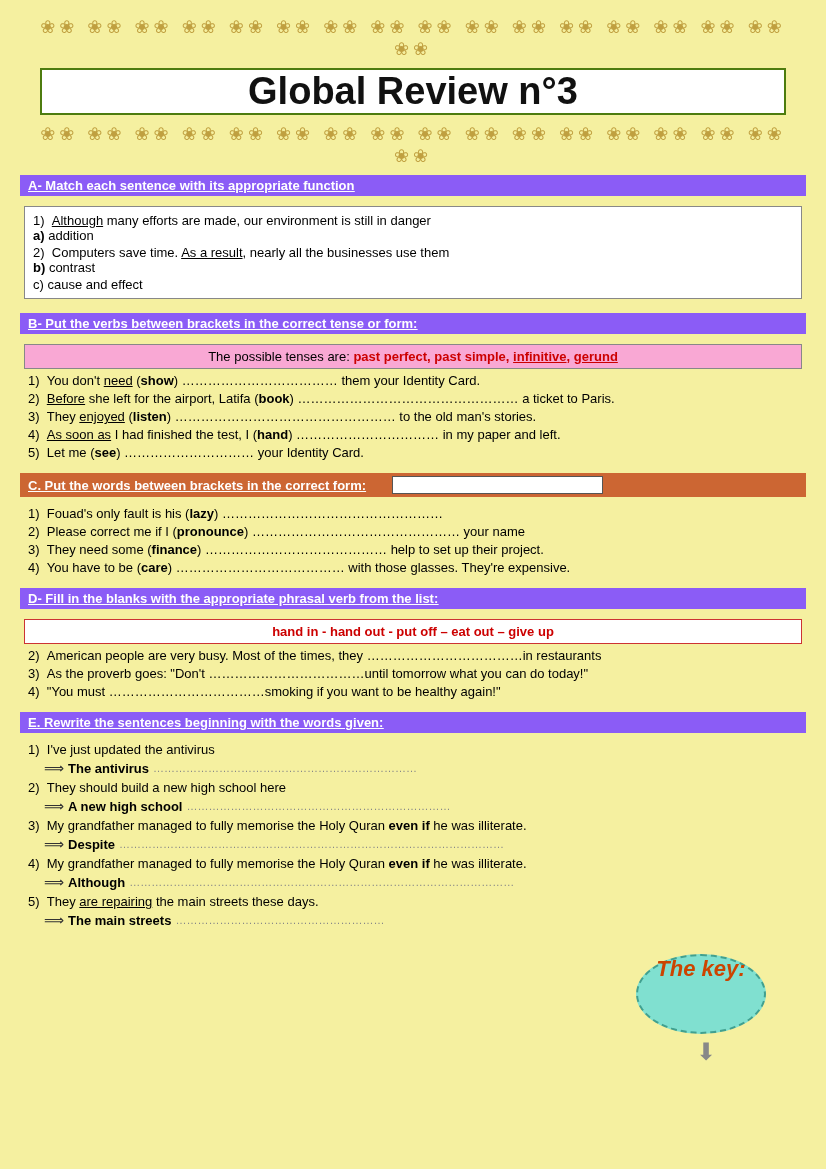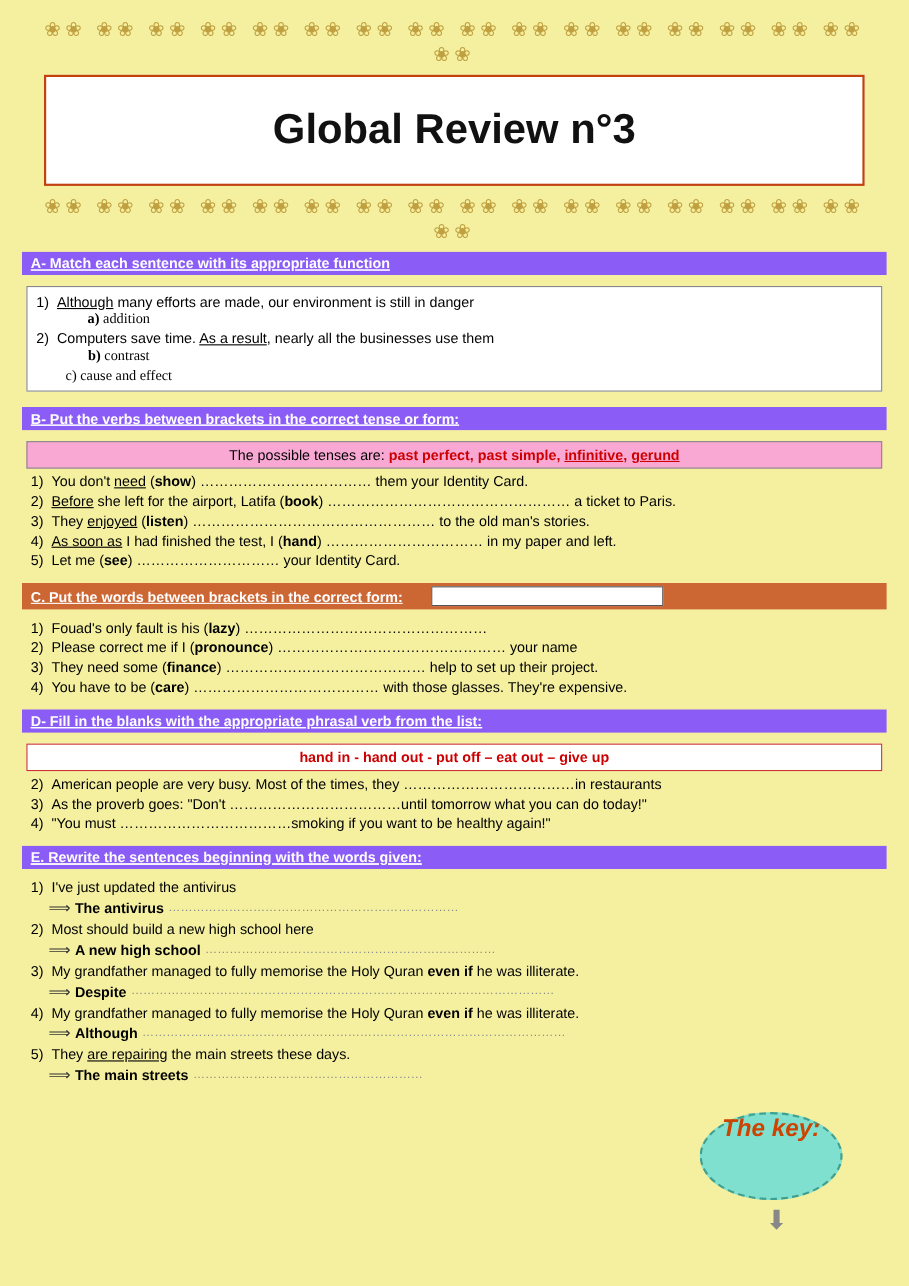--- a/index.html
+++ b/index.html
@@ -12,24 +12,24 @@
       padding: 10px 20px 20px 20px;
     }
     .decorative-border {
       text-align: center;
       font-size: 18px;
       color: #c0a040;
       letter-spacing: 4px;
       margin: 6px 0;
     }
     .title-box {
-      border: 2px solid #c2410c;
+      border: 2px solid #4d7c0f;
       background: white;
       text-align: center;
-      padding: 27px 20px;
+      padding: 0 20px;
       margin: 8px 20px;
     }
     .title-box h1 {
       font-size: 38px;
       font-weight: bold;
       color: #111;
       font-family: Arial, sans-serif;
     }
     .section-header {
       background-color: #8b5cf6;
@@ -56,23 +56,22 @@
       display: flex;
       justify-content: space-between;
       align-items: flex-start;
       margin: 2px 0;
       flex-direction: column;
     }
     .match-left {
       flex: 1;
     }
     .match-right {
-      text-align: center;
+      text-align: left;
       min-width: 150px;
-      font-family: Liberation Serif, serif;
     }
     .tenses-box {
       border: 1px solid #888;
       background: #f9a8d4;
       text-align: center;
       padding: 4px 8px;
       margin: 4px auto;
       display: block;
     }
     .tenses-box .red { color: #cc0000; font-weight: bold; }
@@ -272,21 +271,21 @@
   <div class="question-item">
     1) &nbsp;I've just updated the antivirus
   </div>
   <div class="arrow-line">
     <span class="arrow-symbol">⟹</span>
     <span class="arrow-text">The antivirus</span>
     <span class="arrow-dots">………………………………………………………………</span>
   </div>
 
   <div class="question-item">
-    2) &nbsp;<span>Most</span> should build a new high school here
+    2) &nbsp;<span>They</span> should build a new high school here
   </div>
   <div class="arrow-line">
     <span class="arrow-symbol">⟹</span>
     <span class="arrow-text">A new high school</span>
     <span class="arrow-dots">………………………………………………………………</span>
   </div>
 
   <div class="question-item">
     3) &nbsp;My grandfather managed to fully memorise the Holy Quran <b>even if</b> he was illiterate.
   </div>

